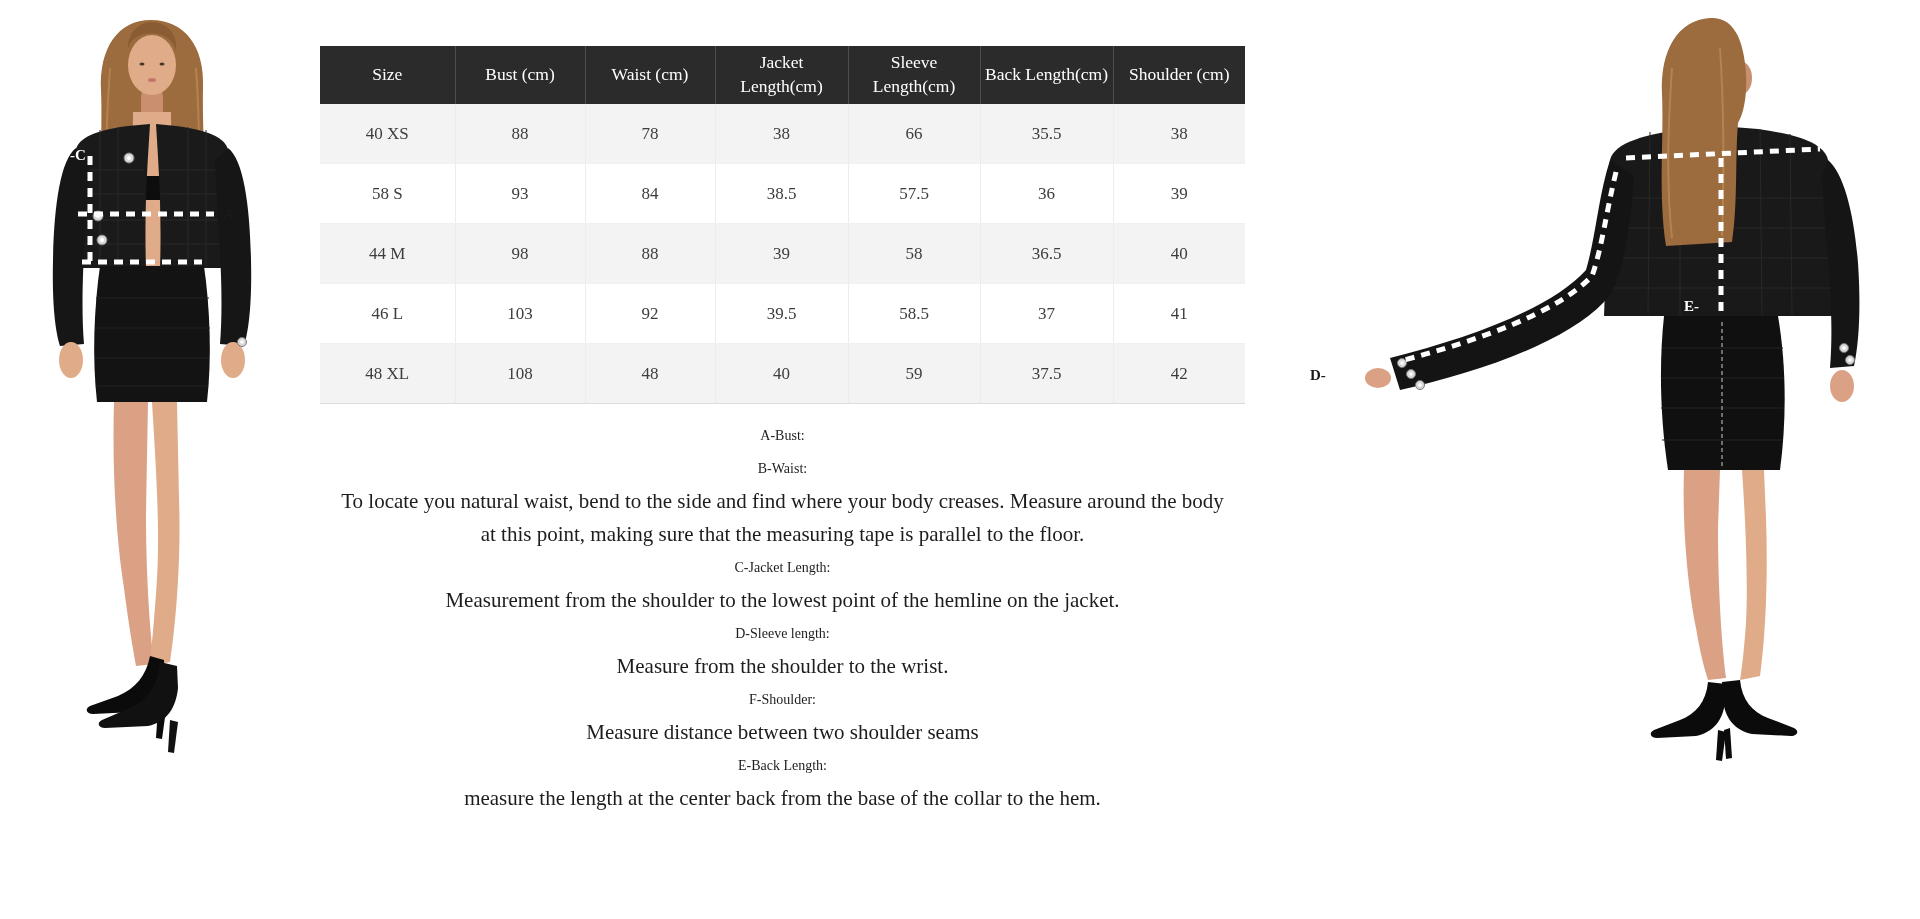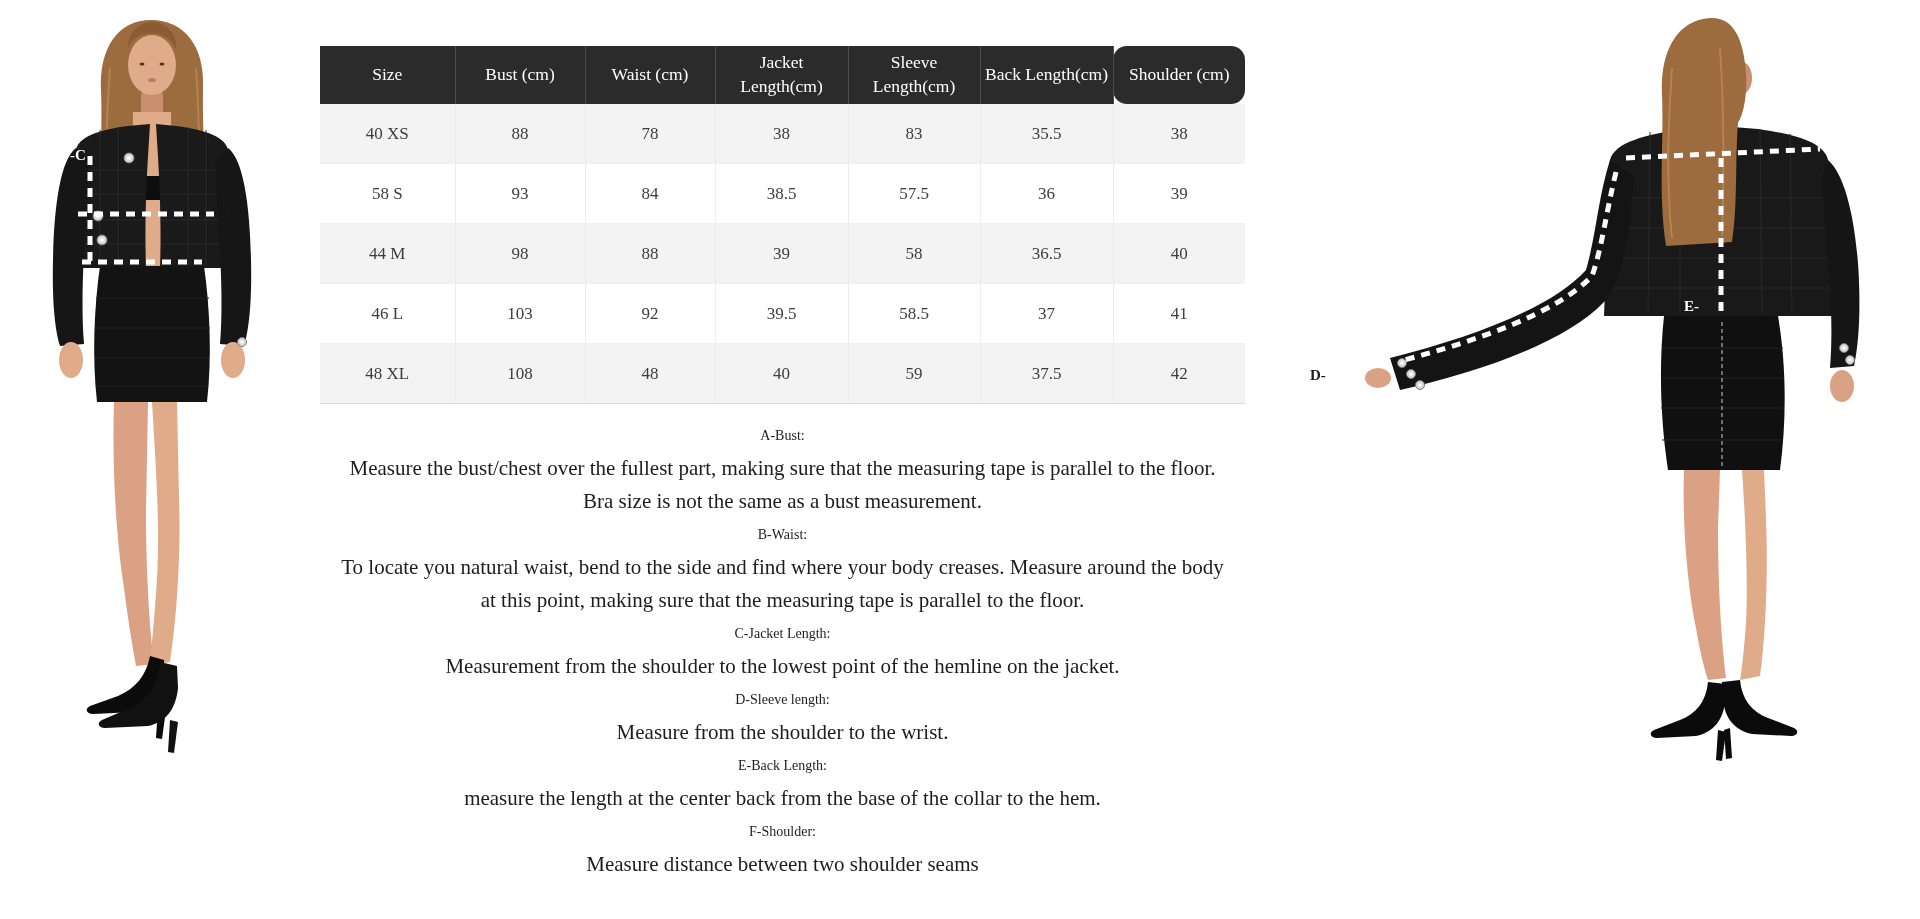--- a/index.html
+++ b/index.html
@@ -9,21 +9,21 @@
   .fig-front{left:0;width:330px;}
   .fig-back{left:1280px;width:640px;}
   .content{position:absolute;left:320px;top:46px;width:925px;}
   table.size-chart{width:925px;border-collapse:collapse;table-layout:fixed;}
   table.size-chart col.c0{width:135px}
   table.size-chart col.c1,table.size-chart col.c2{width:130px}
   table.size-chart col.c3,table.size-chart col.c5{width:133px}
   table.size-chart col.c4,table.size-chart col.c6{width:132px}
   table.size-chart thead th{background:#2b2b2b;color:#ffffff;font-weight:normal;font-size:17.5px;
       line-height:1.35;height:54px;border-right:1px solid #4d4d4d;padding:2px 4px;text-align:center;}
-  table.size-chart thead th:last-child{border-right:none;border-radius:14px;}
+  table.size-chart thead th:last-child{border-right:none;}
   table.size-chart tbody td{height:27px;font-size:17px;color:#3d3d3d;text-align:center;
       border-right:1px solid #ececec;border-bottom:1px solid #f1f0f0;padding:16px 4px;}
   table.size-chart tbody td:last-child{border-right:none;}
   table.size-chart tbody tr.odd{background:#f4f3f3;}
   table.size-chart tbody tr:last-child td{border-bottom:1px solid #dcdcdc;}
   .guide{width:900px;margin:15px auto 0;text-align:center;color:#1d1d1d;
          font-size:21px;line-height:33px;}
   .ghead{font-size:14px;}
   .mlabel-dark{font-family:"Liberation Serif",serif;font-size:15px;fill:#1a1a1a;font-weight:bold;}
   .mlabel-light{font-family:"Liberation Serif",serif;font-size:15px;fill:#ffffff;font-weight:bold;}
@@ -133,21 +133,21 @@
           <th>Back Length(cm)</th>
           <th>Shoulder (cm)</th>
         </tr>
       </thead>
       <tbody>
         <tr class="odd">
           <td>40 XS</td>
           <td>88</td>
           <td>78</td>
           <td>38</td>
-          <td>83</td>
+          <td>66</td>
           <td>35.5</td>
           <td>38</td>
         </tr>
         <tr>
           <td>58 S</td>
           <td>93</td>
           <td>84</td>
           <td>38.5</td>
           <td>57.5</td>
           <td>36</td>
@@ -179,41 +179,40 @@
           <td>59</td>
           <td>37.5</td>
           <td>42</td>
         </tr>
       </tbody>
     </table>
 
     <div class="guide">
       <div class="gsec">
         <div class="ghead">A-Bust:</div>
-        <div class="gbody">Measure the bust/chest over the fullest part, making sure that the measuring tape is parallel to the floor. Bra size is not the same as a bust measurement.</div>
       </div>
       <div class="gsec">
         <div class="ghead">B-Waist:</div>
         <div class="gbody">To locate you natural waist, bend to the side and find where your body creases. Measure around the body at this point, making sure that the measuring tape is parallel to the floor.</div>
       </div>
       <div class="gsec">
         <div class="ghead">C-Jacket Length:</div>
         <div class="gbody">Measurement from the shoulder to the lowest point of the hemline on the jacket.</div>
       </div>
       <div class="gsec">
         <div class="ghead">D-Sleeve length:</div>
         <div class="gbody">Measure from the shoulder to the wrist.</div>
       </div>
       <div class="gsec">
+        <div class="ghead">F-Shoulder:</div>
+        <div class="gbody">Measure distance between two shoulder seams</div>
+      </div>
+      <div class="gsec">
         <div class="ghead">E-Back Length:</div>
         <div class="gbody">measure the length at the center back from the base of the collar to the hem.</div>
-      </div>
-      <div class="gsec">
-        <div class="ghead">F-Shoulder:</div>
-        <div class="gbody">Measure distance between two shoulder seams</div>
       </div>
     </div>
   </div>
 
   <svg class="fig fig-back" viewBox="0 0 640 911">
 
     <g>
       <path d="M330,152 C334,134 368,126 404,121 L440,118 L478,121 C514,126 544,134 548,152 L554,308 L324,308 Z" fill="#191919"></path>
       <path class="tex" d="M328,190 L552,190 M327,220 L553,220 M326,250 L553,250 M325,280 L554,280"></path>
       <path class="tex" d="M370,124 L368,306 M400,121 L400,307 M480,121 L482,307 M510,126 L512,307"></path>

